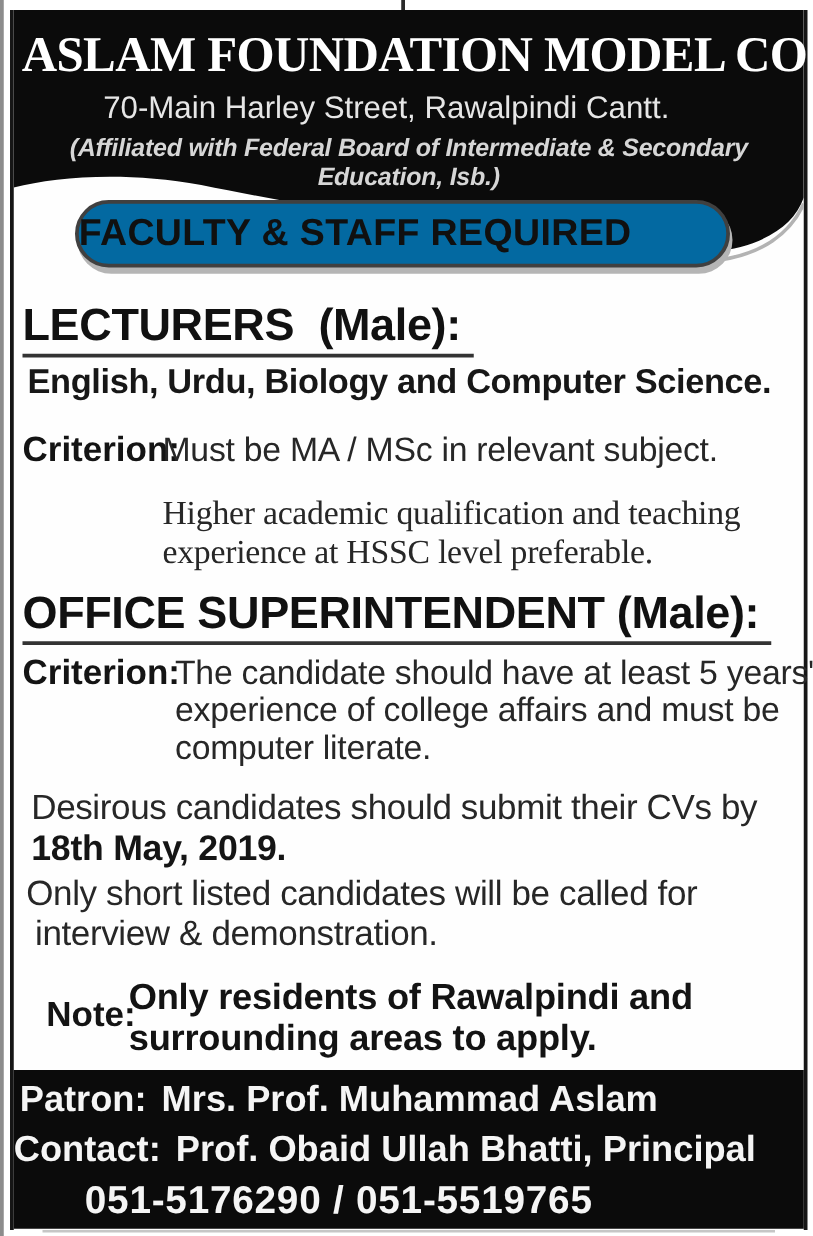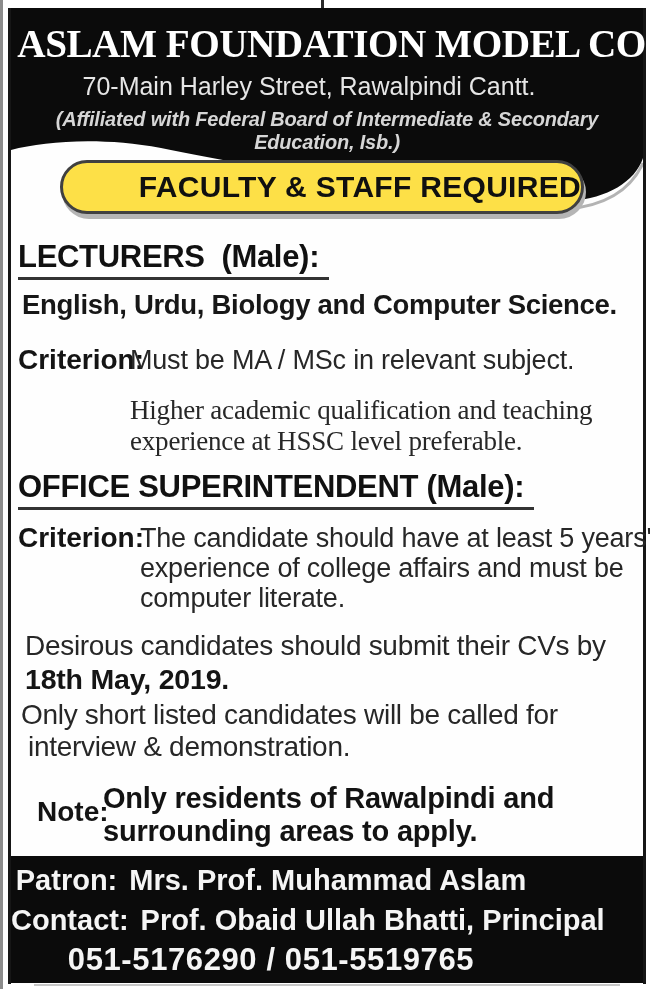--- a/index.html
+++ b/index.html
@@ -29,30 +29,30 @@
     top:12px;font-family:"Liberation Serif", serif;font-weight:bold;
     font-size:40px;color:#ffffff;letter-spacing:-0.5px;
     transform:scaleX(0.98);transform-origin:50% 50%;white-space:nowrap;
   }
   .college-address{top:64px;font-size:25px;color:#e6e6e6;padding-right:36px;box-sizing:border-box;}
   .college-affiliation{top:100px;font-size:20px;font-weight:bold;color:#d6d6d6;letter-spacing:-0.2px;font-style:italic;}
 
   
   .banner-pill{
     position:absolute;left:49px;top:152px;width:518px;height:48px;z-index:3;
-    background:#fde047;border:3px solid #404040;border-radius:27px;
+    background:#0369a1;border:3px solid #404040;border-radius:27px;
     box-shadow:2px 5px 0 #b5b5b5;
-    display:flex;align-items:center;justify-content:flex-end;
+    display:flex;align-items:center;justify-content:flex-start;
   }
   .banner-pill span{font-size:30px;font-weight:bold;color:#101010;letter-spacing:0.3px;white-space:nowrap;}
 
   
   .abs{position:absolute;white-space:nowrap;}
   .sec-heading{
-    font-size:31px;font-weight:bold;color:#111;
+    font-size:36px;font-weight:bold;color:#111;
     border-bottom:3px solid #333;padding:0 10px 2px 0;letter-spacing:-0.3px;
   }
   .subjects{font-size:27.5px;font-weight:bold;letter-spacing:-0.3px;color:#171717;}
   .crit-label{font-size:28px;font-weight:bold;color:#141414;}
   .crit-body{font-size:27px;color:#272727;letter-spacing:-0.2px;}
   .crit-body div{line-height:31px;}
   .plain{font-size:28px;color:#272727;letter-spacing:-0.3px;}
   .bold-line{font-size:28.5px;font-weight:bold;color:#151515;letter-spacing:-0.2px;}
   .note-label{font-size:28px;font-weight:bold;color:#141414;}
   .note-body div{font-size:29px;font-weight:bold;color:#131313;line-height:32.5px;letter-spacing:-0.2px;}

